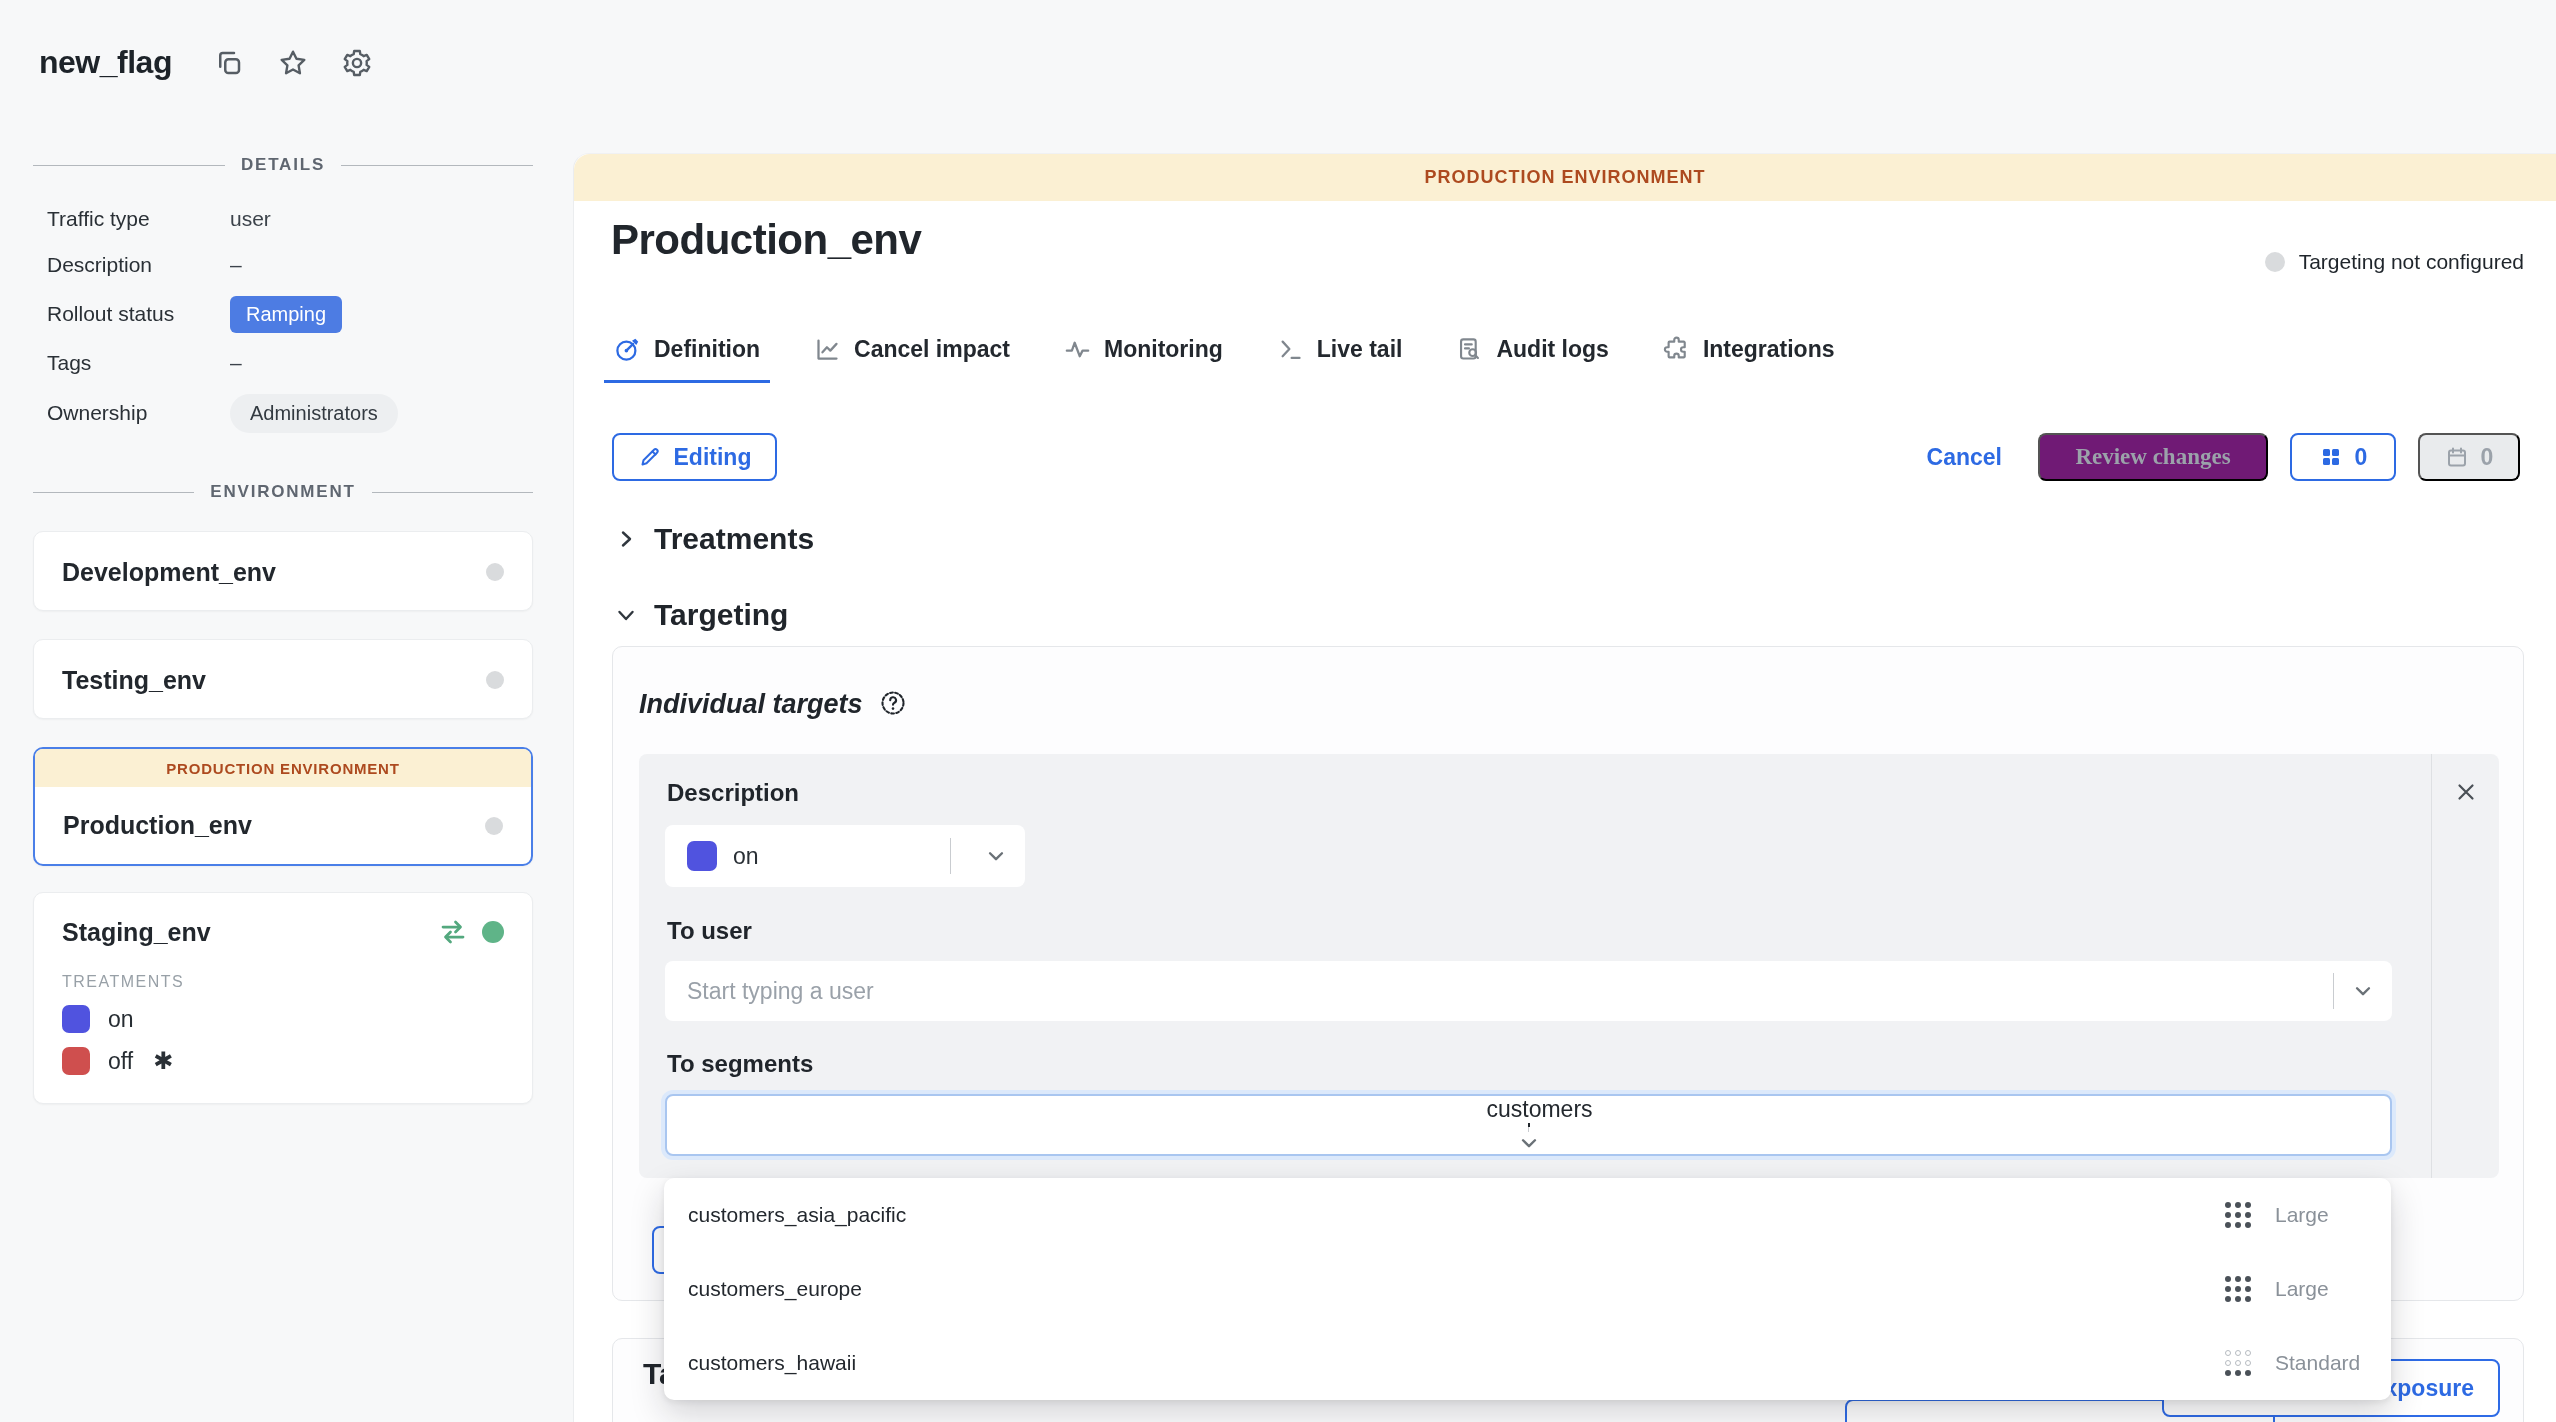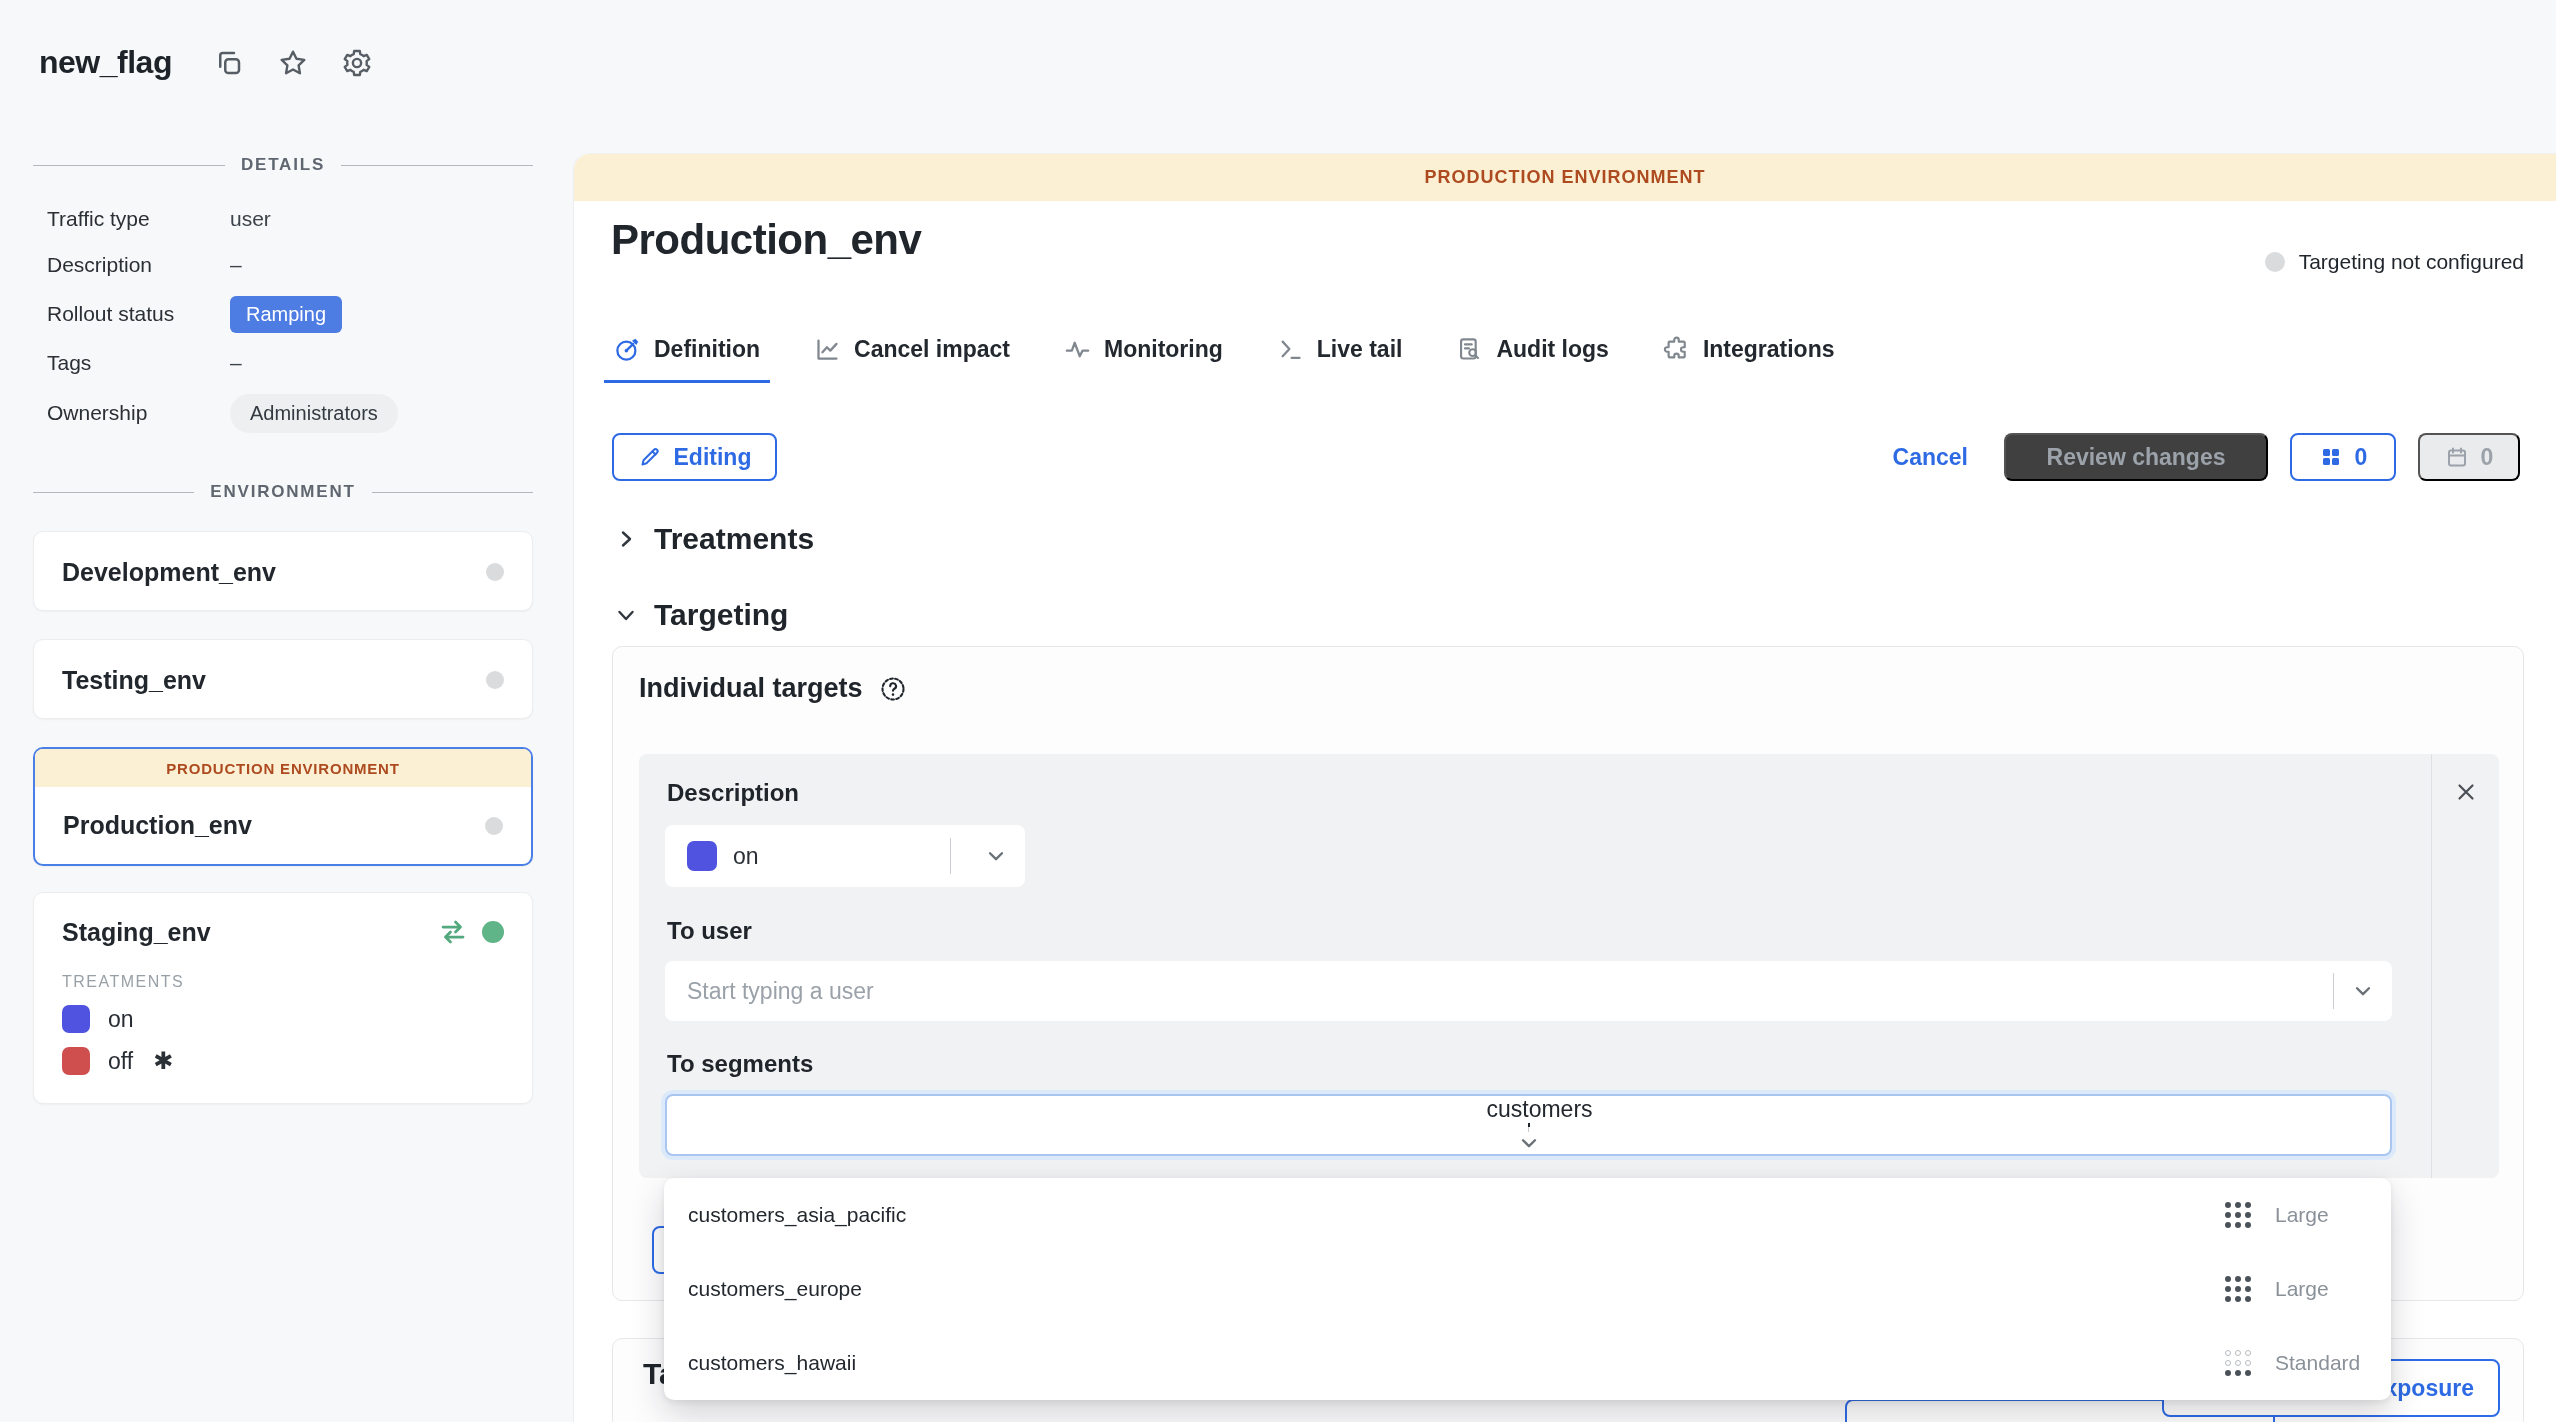--- a/index.html
+++ b/index.html
@@ -65,33 +65,33 @@
   .tab-label { font-size:23px; font-weight:600; color:#23282e; }
   .tab.active .ticon { color:#2d6ae3; }
   .tab.active::after { content:""; position:absolute; left:-10px; right:-10px; bottom:-2px; height:3px; background:#2d6ae3; }
 
   .actions { position:absolute; left:0; right:0; top:279px; height:48px; }
   .btn { display:inline-flex; align-items:center; justify-content:center; gap:12px; height:48px;
          border-radius:8px; font-size:23px; font-weight:600; cursor:pointer; }
   .btn-editing { position:absolute; left:38px; width:165px; border:2px solid #2d6ae3; color:#2d6ae3; background:#fff; }
   .right-actions { position:absolute; right:36px; display:flex; align-items:center; gap:22px; }
   .link-cancel { font-size:23px; font-weight:600; color:#2d6ae3; cursor:pointer; margin-right:14px; }
-  .btn-review { width:264px; background:#404040; color:#9ba2aa; }
+  .btn-review { width:230px; background:#701a75; color:#9ba2aa;font-family:Liberation Serif, serif; }
   .btn-grid { width:106px; background:#fff; border:2px solid #2d6ae3; color:#2d6ae3; }
   .btn-cal { width:102px; background:#e9ebed; color:#9ba2aa; }
 
   .section-head { position:absolute; display:flex; align-items:center; gap:16px; cursor:pointer; }
   .section-title { font-size:30px; font-weight:700; color:#20252b; }
   #sec-treatments { left:40px; top:368px; }
   #sec-targeting { left:40px; top:444px; }
   .chev { color:#30373e; display:flex; }
 
   .targeting-card { position:absolute; left:38px; top:492px; width:1912px; height:655px;
                     background:#fdfdfe; border:1px solid #e5e7ea; border-radius:10px; }
-  .it-heading { position:absolute; left:26px; top:26px; display:flex; align-items:center; gap:16px; }
+  .it-heading { position:absolute; left:26px; top:42px; display:flex; align-items:flex-start; gap:16px;font-style:italic; }
   .it-heading span { font-size:27px; font-weight:700; color:#20252b; }
   .help-icon { color:#6b7685; display:flex; cursor:pointer; }
 
   .gray-row { position:absolute; left:26px; top:107px; width:1860px; height:424px; background:#f1f2f4; border-radius:8px; }
   .gray-right-col { position:absolute; right:0; top:0; bottom:0; width:68px; border-left:1px solid #dee0e3;
                     display:flex; justify-content:center; }
   .close-x { margin-top:26px; color:#4a5056; cursor:pointer; height:24px; }
   .field-label { position:absolute; left:28px; font-size:24px; font-weight:700; color:#20252b; }
   .ctrl { position:absolute; background:#fff; border-radius:8px; display:flex; align-items:center; }
   .ctrl .grow { flex:1; }

